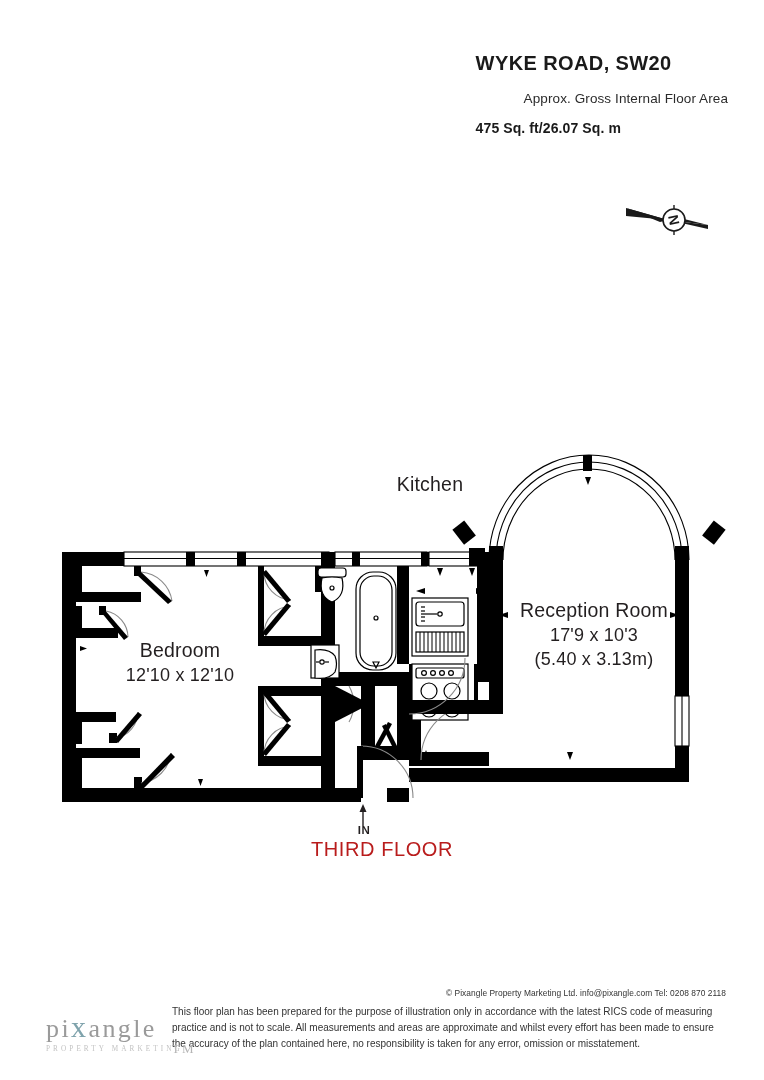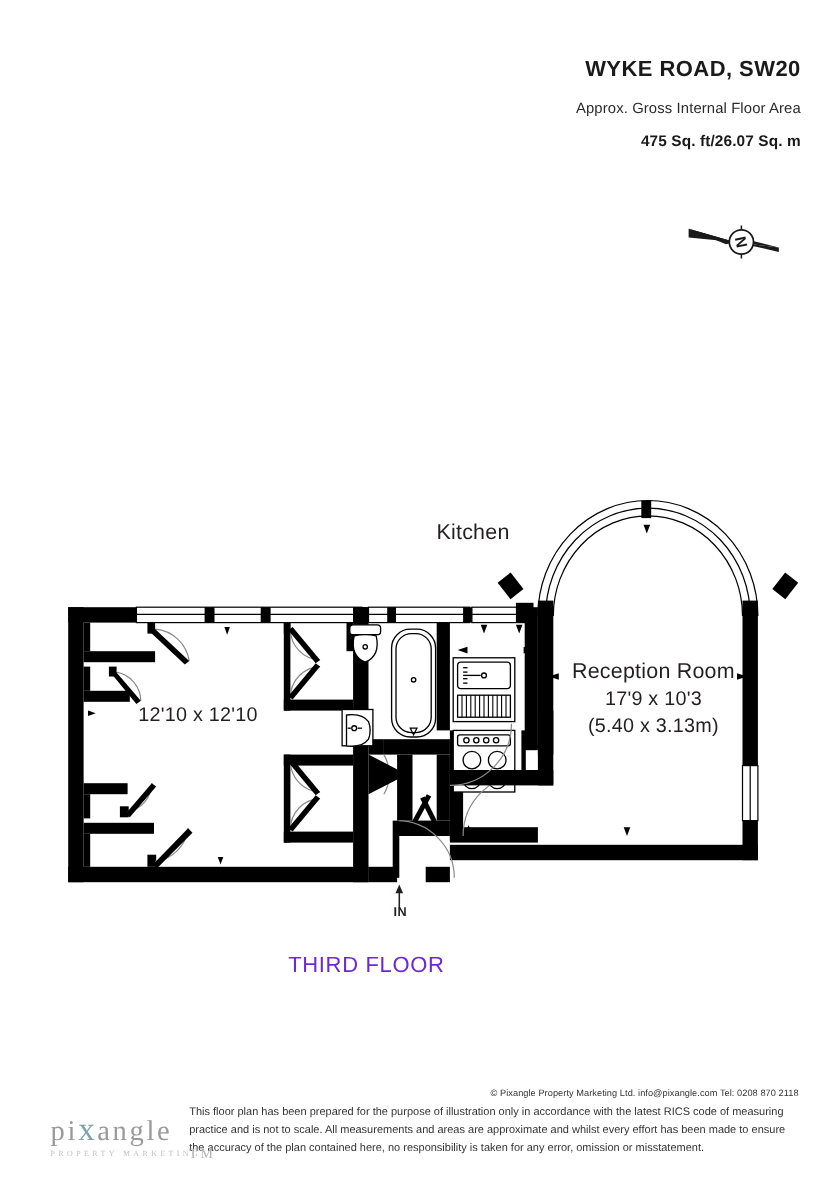--- a/index.html
+++ b/index.html
@@ -5,21 +5,21 @@
 <style>
   html,body{margin:0;padding:0;background:#ffffff;}
   body{
     width:764px;height:1080px;position:relative;overflow:hidden;
     font-family:"Liberation Sans","DejaVu Sans",sans-serif;
     color:#231f20;
   }
   .abs{position:absolute;}
 
   
-  #header{right:36px;top:52px;text-align:right;}
+  #header{right:36px;top:52px;}
   #title{
     font-size:20px;font-weight:bold;letter-spacing:.4px;color:#1a1a1a;
     line-height:1.1;
   }
   #subtitle{
     font-size:13.5px;font-weight:400;color:#2b2b2b;margin-top:17px;
     letter-spacing:.1px;
     margin-left:48px;
   }
   #area{
@@ -40,22 +40,22 @@
   .roomlabel .rdim{font-size:18px;letter-spacing:.2px;}
   #lbl-kitchen{left:330px;top:472px;width:200px;}
   #lbl-reception{left:490px;top:598px;width:208px;}
   #lbl-bedroom{left:80px;top:638px;width:200px;}
 
   
   #in-label{left:340px;top:824px;width:48px;text-align:center;
     font-size:11.5px;font-weight:bold;letter-spacing:.6px;color:#231f20;}
 
   
-  #floor-title{left:262px;top:867px;width:240px;
-    font-size:20px;letter-spacing:.6px;color:#6d28d9;}
+  #floor-title{left:262px;top:838px;width:240px;text-align:center;
+    font-size:20px;letter-spacing:.6px;color:#b91c1c;}
 
   
   #footer{left:0;top:988px;width:764px;}
   #copyright{
     position:absolute;right:38px;top:0;
     font-size:8.4px;color:#333;letter-spacing:.05px;white-space:nowrap;
   }
   #disclaimer{
     position:absolute;right:38px;top:16px;width:554px;
     font-size:10px;line-height:1.62;color:#333;
@@ -333,20 +333,21 @@
   <div class="rname">Kitchen</div>
 </div>
 
 <div id="lbl-reception" class="abs roomlabel">
   <div class="rname">Reception Room</div>
   <div class="rdim">17'9 x 10'3</div>
   <div class="rdim">(5.40 x 3.13m)</div>
 </div>
 
 <div id="lbl-bedroom" class="abs roomlabel">
+  <div class="rname">Bedroom</div>
   <div class="rdim">12'10 x 12'10</div>
 </div>
 
 <div id="in-label" class="abs">IN</div>
 
 <div id="floor-title" class="abs">THIRD FLOOR</div>
 
 <div id="footer" class="abs">
   <div id="copyright">© Pixangle Property Marketing Ltd. info@pixangle.com Tel: 0208 870 2118</div>
   <div id="disclaimer">This floor plan has been prepared for the purpose of illustration only in accordance with the latest RICS code of measuring practice and is not to scale. All measurements and areas are approximate and whilst every effort has been made to ensure the accuracy of the plan contained here, no responsibility is taken for any error, omission or misstatement.</div>

